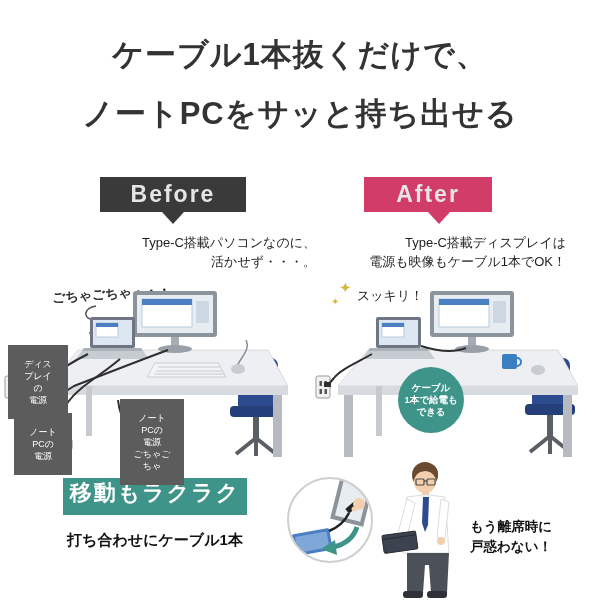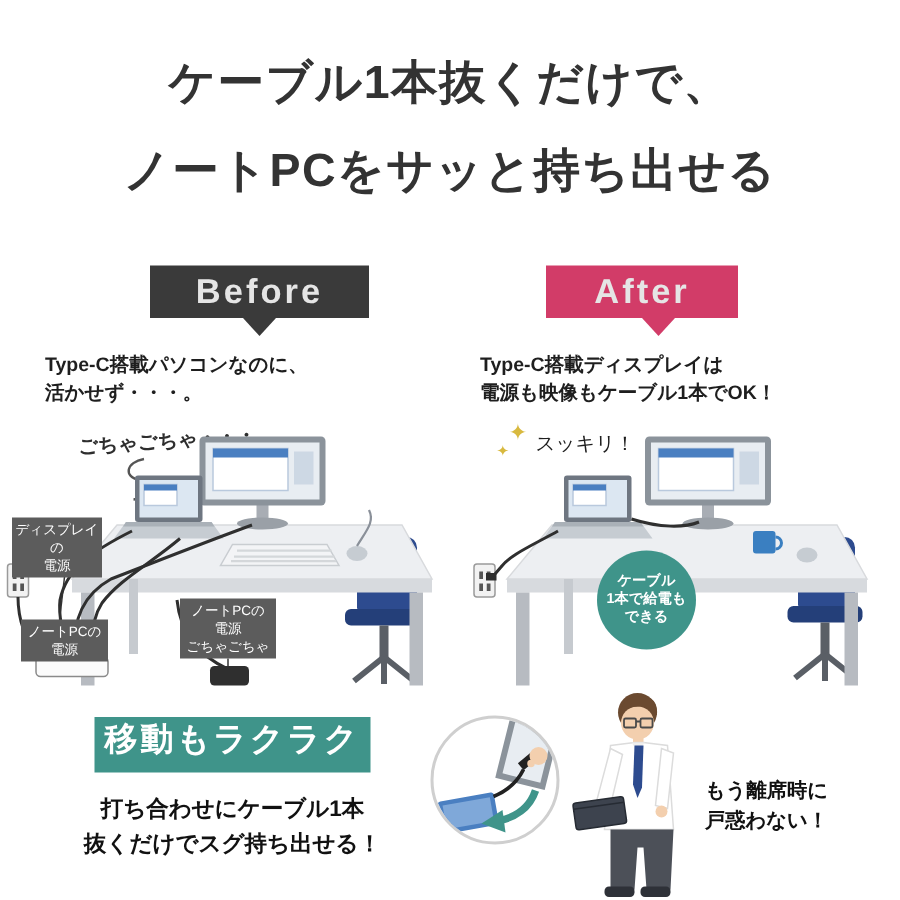--- a/index.html
+++ b/index.html
@@ -14,35 +14,35 @@
   .title-l2{font-size:31px}
 
   .badge{height:35px;display:flex;align-items:center;justify-content:center;
          color:#e5e5e5;font-weight:700;font-size:23px;letter-spacing:2px}
   .badge-before{left:100px;top:177px;width:146px;background:var(--before-badge-bg,#3a3a3a)}
   .badge-after{left:364px;top:177px;width:128px;background:var(--after-badge-bg,#d23c68)}
   .tri{width:0;height:0;border-left:11px solid transparent;border-right:11px solid transparent}
   .tri-before{left:162px;top:212px;border-top:12px solid var(--before-badge-bg,#3a3a3a)}
   .tri-after{left:428px;top:212px;border-top:12px solid var(--after-badge-bg,#d23c68)}
 
-  .col-desc{text-align:left;font-size:13px;font-weight:700;line-height:19px;color:#1e1e1e}
+  .col-desc{text-align:right;font-size:13px;font-weight:400;line-height:19px;color:#1e1e1e}
   .desc-before{left:30px;top:233px;width:286px}
   .desc-after{left:320px;top:233px;width:246px}
 
   .messy-note{left:52px;top:285px;font-size:13px;font-weight:700;color:#2e2e2e;transform:rotate(-4deg)}
   .tidy-note{left:357px;top:287px;font-size:13px;font-weight:400;color:#1e1e1e}
   .sparkle{color:#d8b93f;z-index:3}
   .sp1{left:339px;top:279px;font-size:15px}
   .sp2{left:331px;top:296px;font-size:10px}
 
   .svg-before{left:0;top:288px;width:300px;height:185px}
   .svg-after{left:310px;top:288px;width:290px;height:185px}
 
   .ill-label{background:var(--label-bg,#5c5c5c);color:#fff;font-size:9px;line-height:12px;
-             text-align:center;padding:2px;z-index:3}
+             text-align:center;padding:13px;z-index:3}
   .lbl-display{left:8px;top:345px;width:60px}
   .lbl-pcpower{left:14px;top:413px;width:58px}
   .lbl-adapter{left:120px;top:399px;width:64px}
 
   .banner{left:63px;top:478px;width:184px;height:37px;background:var(--teal-accent,#3f948a);
           color:#fff;display:flex;align-items:flex-start;justify-content:center;
           font-size:22px;font-weight:700;letter-spacing:2px}
   .bottom-desc{left:30px;top:528px;width:250px;text-align:center;font-size:15px;
                font-weight:700;line-height:23px;color:#111}
 
@@ -236,21 +236,20 @@
     <div>1本で給電も</div>
     <div>できる</div>
   </div>
 
   <div class="abs banner">
     <span>移動もラクラク</span>
   </div>
 
   <div class="abs bottom-desc">
     <div>打ち合わせにケーブル1本</div>
-    <div>抜くだけでスグ持ち出せる！</div>
   </div>
 
   <div class="abs inset">
     <svg viewBox="0 0 82 82" width="82" height="82">
       <g transform="rotate(14 62 22)">
         <rect x="46" y="0" width="34" height="44" fill="#8b939b"></rect>
         <rect x="50" y="4" width="26" height="36" fill="#e8edf2"></rect>
       </g>
       <g transform="rotate(-10 24 62)">
         <rect x="4" y="52" width="38" height="22" rx="2" fill="#4a7fc1"></rect>

